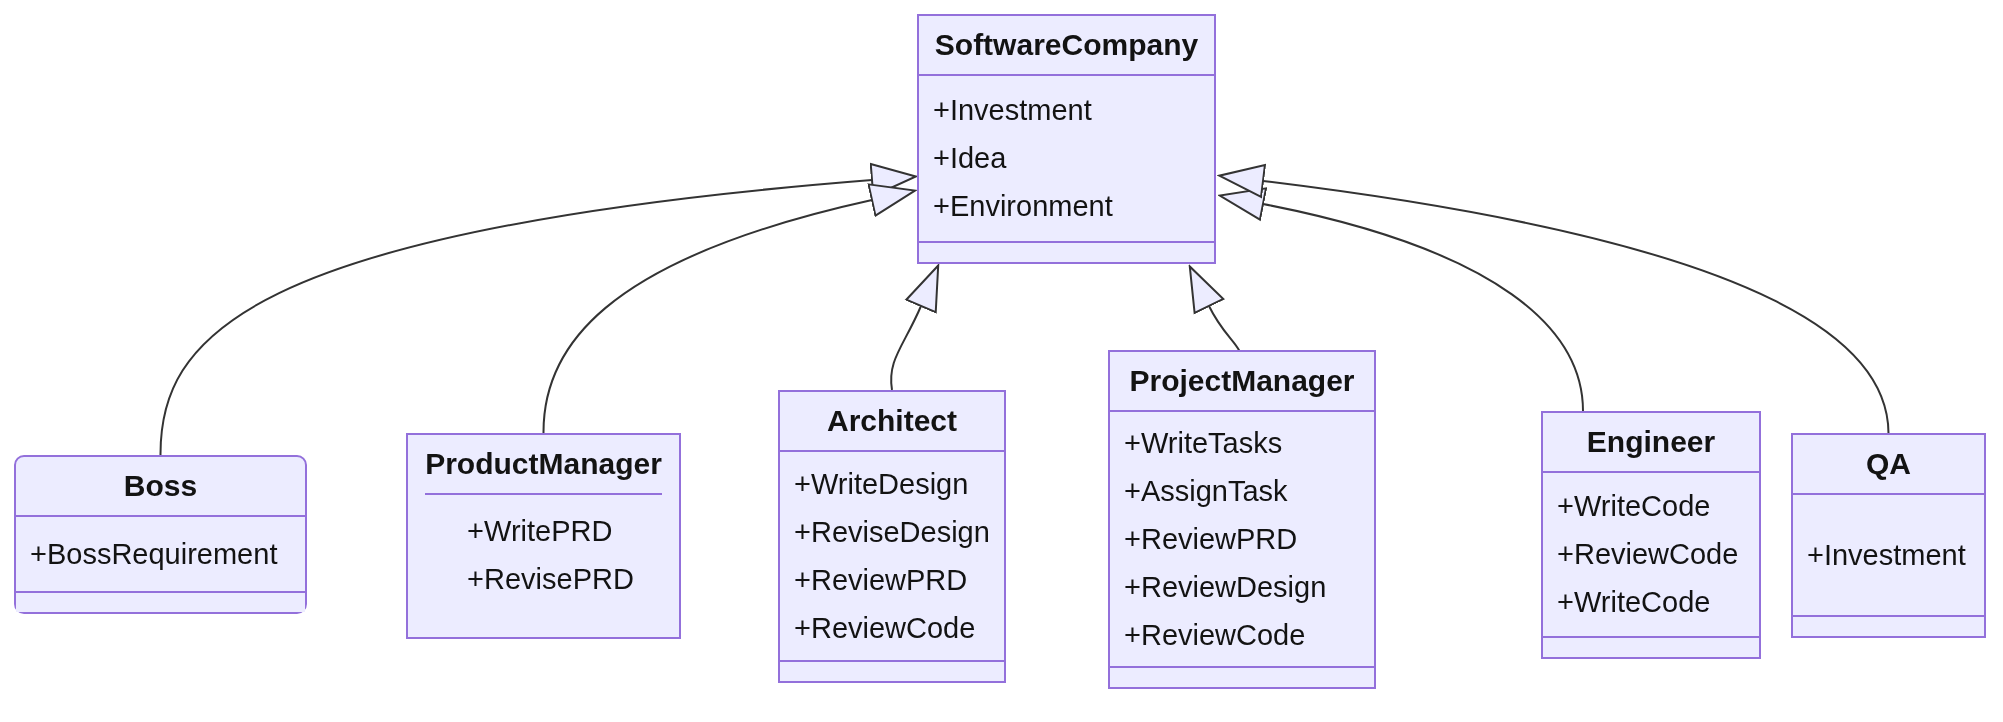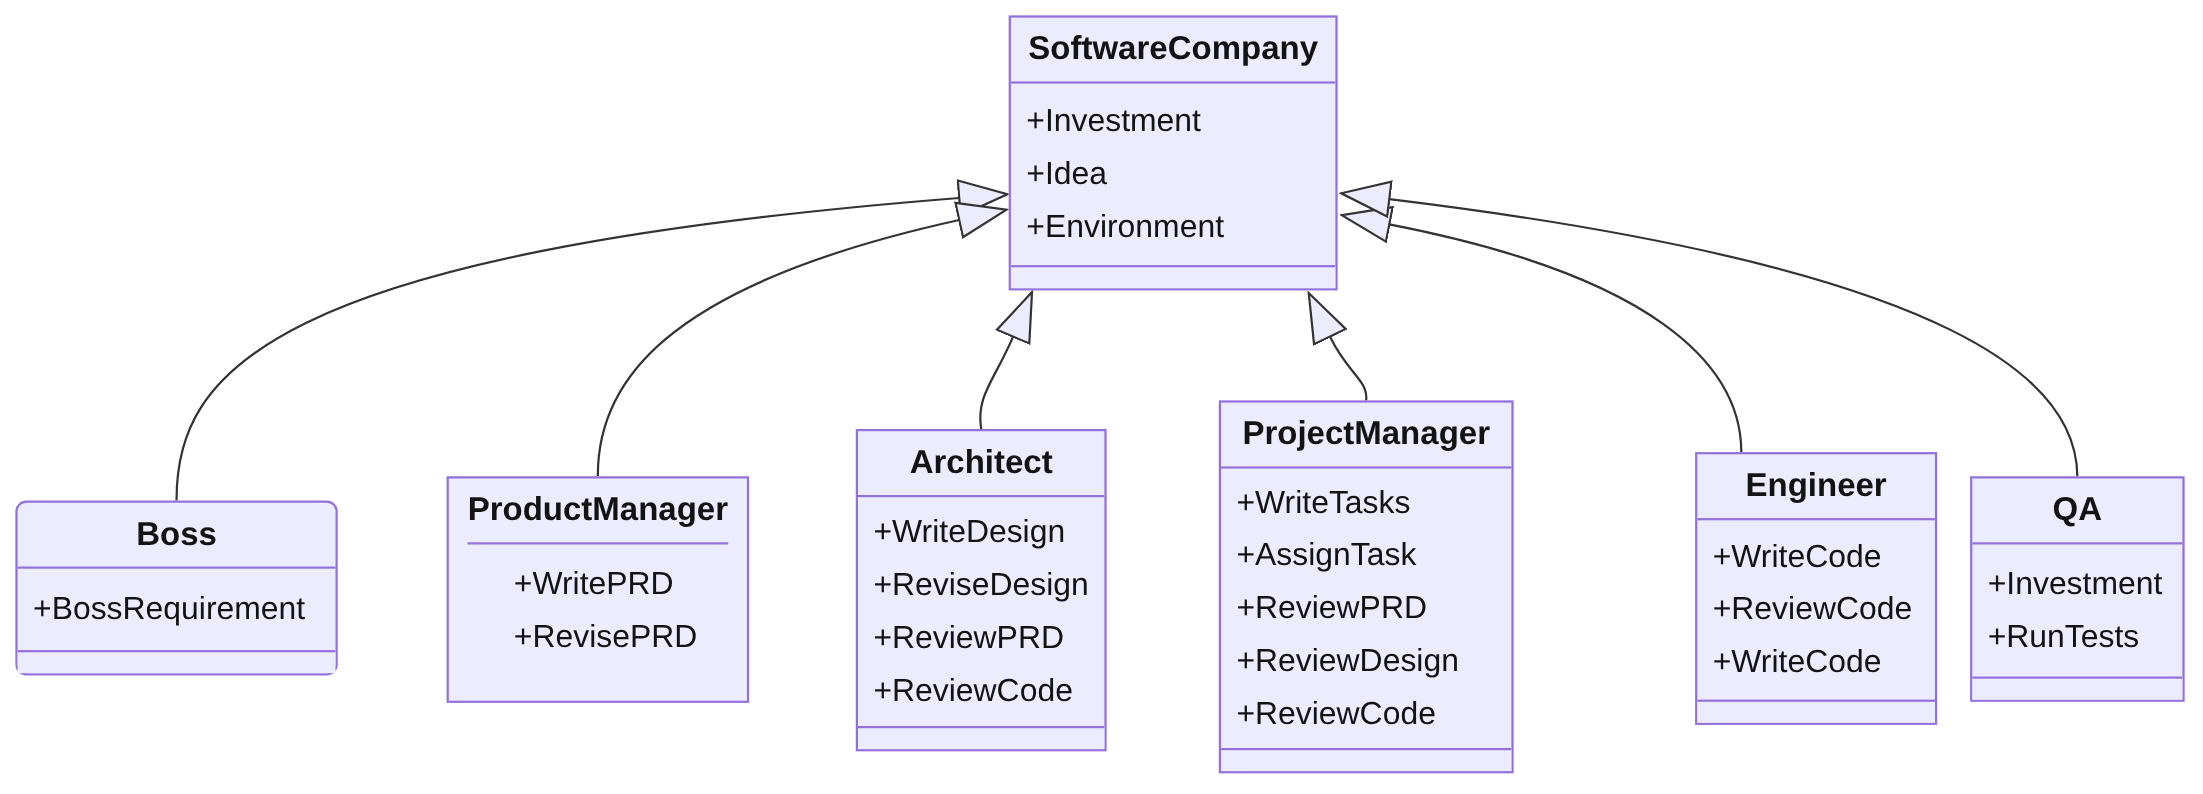--- a/index.html
+++ b/index.html
@@ -132,21 +132,21 @@
       <div class="class-node" style="left: 778px; top: 390px; width: 228px; height: 293px;">
       <div class="class-title">Architect</div>
       <div class="class-members">
           <div class="class-member">+WriteDesign</div>
           <div class="class-member">+ReviseDesign</div>
           <div class="class-member">+ReviewPRD</div>
           <div class="class-member">+ReviewCode</div>
         </div>
       <div class="class-methods-strip"></div>
     </div>
-      <div class="class-node" style="left: 1108px; top: 364px; width: 268px; height: 339px;">
+      <div class="class-node" style="left: 1108px; top: 350px; width: 268px; height: 339px;">
       <div class="class-title">ProjectManager</div>
       <div class="class-members">
           <div class="class-member">+WriteTasks</div>
           <div class="class-member">+AssignTask</div>
           <div class="class-member">+ReviewPRD</div>
           <div class="class-member">+ReviewDesign</div>
           <div class="class-member">+ReviewCode</div>
         </div>
       <div class="class-methods-strip"></div>
     </div>
@@ -156,19 +156,18 @@
           <div class="class-member">+WriteCode</div>
           <div class="class-member">+ReviewCode</div>
           <div class="class-member">+WriteCode</div>
         </div>
       <div class="class-methods-strip"></div>
     </div>
       <div class="class-node" style="left: 1791px; top: 433px; width: 195px; height: 205px;">
       <div class="class-title">QA</div>
       <div class="class-members">
           <div class="class-member">+Investment</div>
-          <div class="class-member">+RunTests</div>
         </div>
       <div class="class-methods-strip"></div>
     </div>
     </div>
 
 </div>
 
 </body></html>

